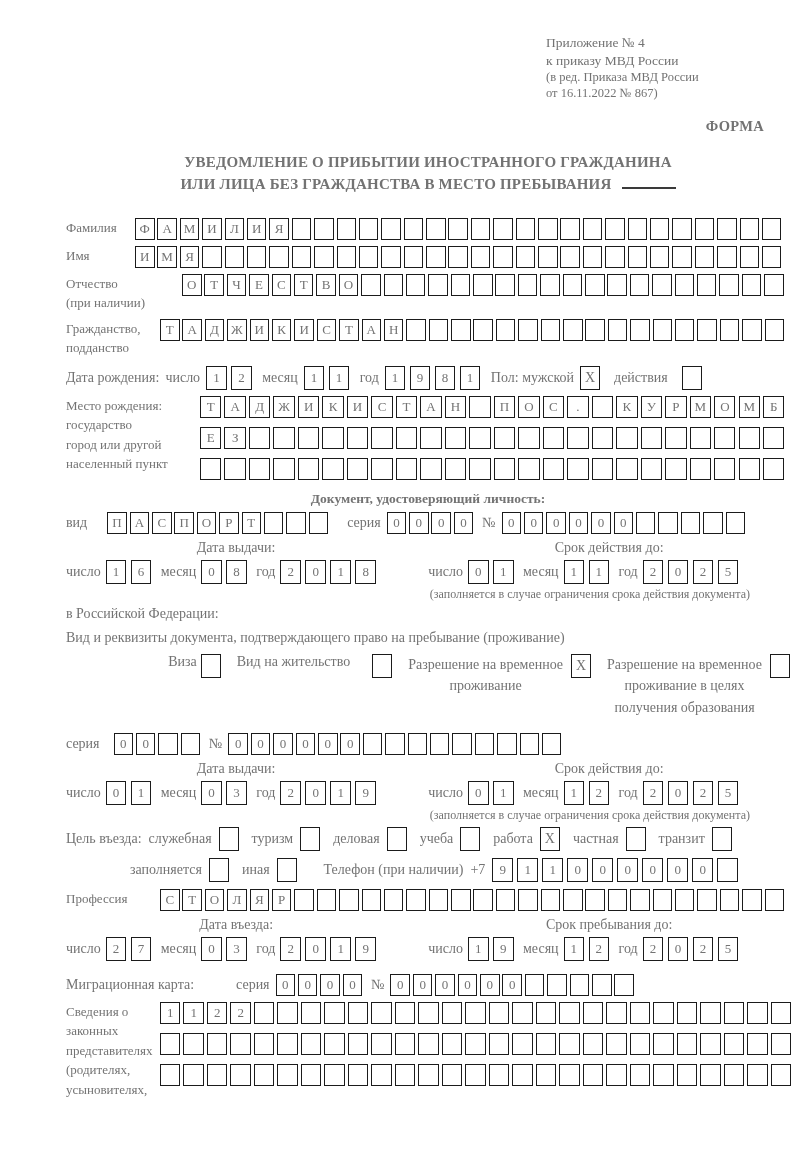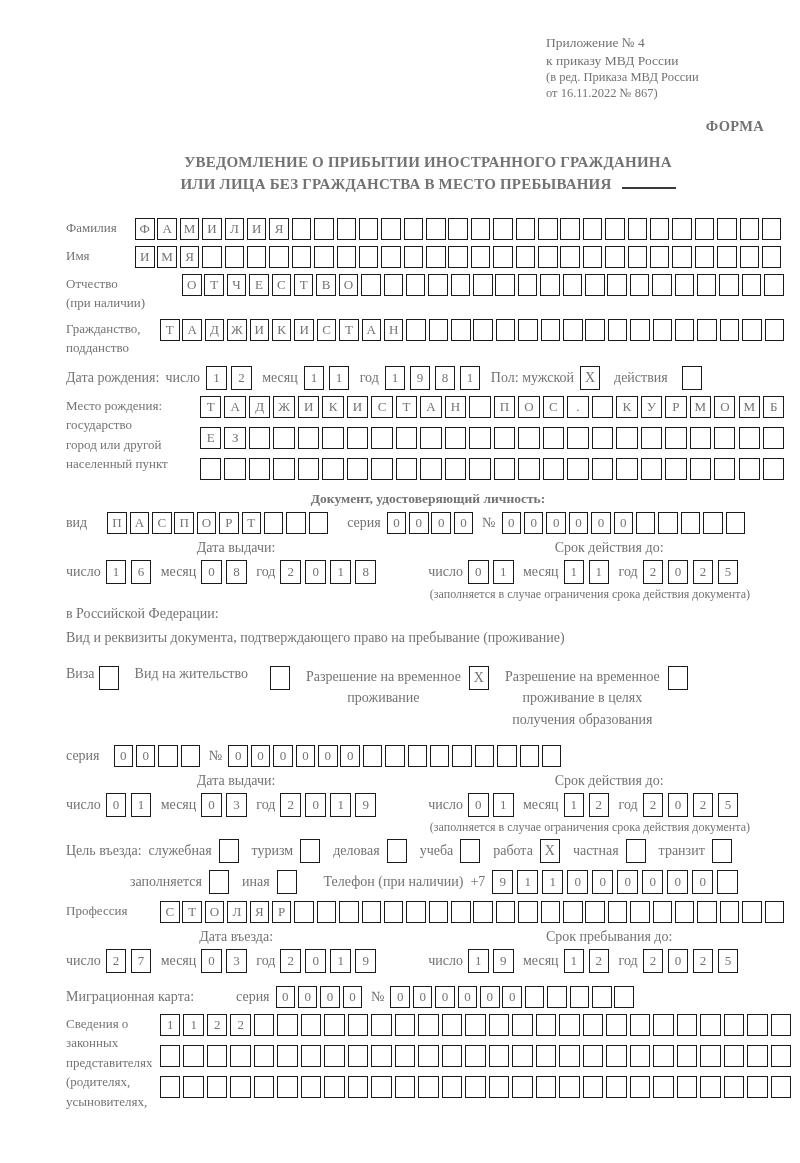--- a/index.html
+++ b/index.html
@@ -40,21 +40,21 @@
   .center-bold{text-align:center;font-weight:bold;font-size:13.5px;margin:2px 0 5px;}
   
   .dates{display:flex;flex-wrap:wrap;margin-bottom:4px;margin-top:4px;}
   .dcol.left{flex:0 0 47%;box-sizing:border-box;}
   .dcol.right{flex:1;box-sizing:border-box;padding-left:22px;}
   .dhead{text-align:center;font-size:14px;margin-bottom:4px;}
   .dline{display:flex;align-items:center;gap:5px;font-size:14px;}
   .dnote{width:100%;text-align:right;font-size:12px;padding-right:40px;margin-top:3px;}
   .intro{font-size:14px;margin-bottom:8px;}
   
-  .opts{display:flex;align-items:flex-start;margin:20px 0 14px;font-size:14px;}
+  .opts{display:flex;align-items:flex-start;margin:8px 0 14px;font-size:14px;justify-content:flex-end;}
   .opt-text{text-align:center;line-height:1.55;}
   .opts .chk{margin-left:8px;margin-right:16px;}
   .opts .chk:last-child{margin-right:0;}
   
   .purpose{display:flex;align-items:center;font-size:14px;margin-bottom:7px;flex-wrap:nowrap;}
   .purpose .lbl-inline{margin-right:7px;}
   .purpose .chk{margin-right:13px;}
   .indent{margin-left:64px;}
   .phone-label{margin-left:14px;margin-right:18px;}
   .mig-label{margin-right:36px;}

